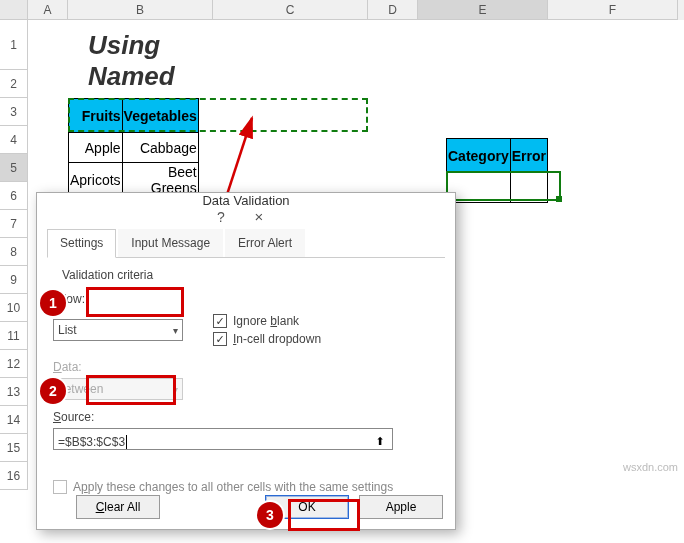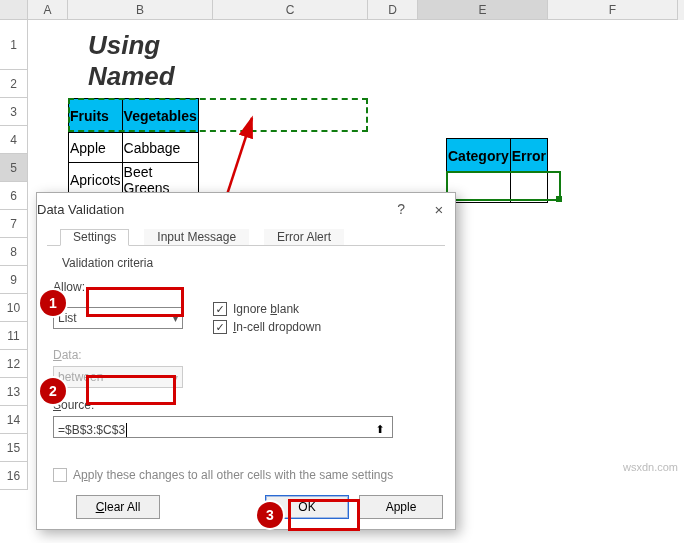--- a/index.html
+++ b/index.html
@@ -11,44 +11,44 @@
 .ch { height: 20px; text-align: center; color: #555; font-size: 12px; border-right: 1px solid #ccc; border-bottom: 1px solid #ccc; line-height: 20px; }
 .chA { width: 40px; } .chB { width: 145px; } .chC { width: 155px; } .chD { width: 50px; } .chE { width: 130px; } .chF { width: 130px; }
 .rowheads { position: absolute; top: 20px; left: 0; width: 28px; }
 .rh { height: 28px; text-align: center; color: #555; font-size: 12px; border-right: 1px solid #ccc; border-bottom: 1px solid #ccc; line-height: 28px; }
 .rh1 { height: 50px; line-height: 50px; }
 
 .sheet { position: absolute; top: 20px; left: 28px; }
 .title { position: absolute; top: 10px; left: 60px; font-size: 26px; font-style: italic; font-weight: bold; color: #333; }
 
 .tbl { position: absolute; border-collapse: collapse; }
-.tbl td, .tbl th { border: 1px solid #000; text-align: left; font-size: 14px; }
+.tbl td, .tbl th { border: 1px solid #000; text-align: right; font-size: 14px; }
 .hcell { background: #00bcf2; font-weight: bold; height: 34px; }
 .dcell { background: #fff; height: 30px; }
 .t1 { top: 78px; left: 40px; }
 .t1 td, .t1 th { width: 145px; } 
 .t1 td:nth-child(2), .t1 th:nth-child(2) { width: 155px; }
 .t2 { top: 118px; left: 418px; }
 .t2 td, .t2 th { width: 115px; }
 .t2 td:nth-child(2), .t2 th:nth-child(2) { width: 113px; }
 
 .marq { position: absolute; border: 2px dashed #107c10; pointer-events: none; animation: none; }
 .marq1 { top: 78px; left: 40px; width: 300px; height: 34px; }
 
 .sel { position: absolute; top: 151px; left: 418px; width: 115px; height: 30px; border: 2px solid #107c10; pointer-events: none; }
 .sel::after { content: ''; position: absolute; right: -3px; bottom: -3px; width: 6px; height: 6px; background: #107c10; }
 .colE-active { background: #d6d6d6 !important; }
 
 .dialog { position: absolute; top: 192px; left: 36px; width: 420px; height: 338px; background: #fff; border: 1px solid #aaa; box-shadow: 4px 4px 12px rgba(0,0,0,0.3); }
-.dlg-title { height: 32px; display: flex; justify-content: space-between; align-items: center; padding: 0 0; font-size: 13px; color: #333; }
+.dlg-title { height: 32px; display: flex; justify-content: space-between; align-items: center; padding: 0 0; font-size: 13px; color: #333; flex-direction: column; }
 .dlg-title-r { display: flex; gap: 18px; align-items: center; font-size: 14px; color: #555; }
 .closex { width: 32px; text-align: center; cursor: default; font-size: 15px; }
 
 .tabs { display: flex; margin: 4px 10px 0; border-bottom: 1px solid #ccc; }
-.tab { padding: 0 12px; font-size: 12px; color: #444; cursor: default; border: 1px solid transparent; background: #f7f7f7; margin-right: 2px; margin-left: 13px; }
+.tab { padding: 6px 12px; font-size: 12px; color: #444; cursor: default; border: 1px solid transparent; background: #f7f7f7; margin-right: 2px; }
 .tab.active { background: #fff; border: 1px solid #ccc; border-bottom: 1px solid #fff; margin-bottom: -1px; }
 
 .dlg-body { padding: 8px 16px; font-size: 12px; color: #444; }
 .fieldset-label { margin: 2px 9px 6px; }
 .row { display: flex; align-items: center; margin: 4px 0; }
 .lbl { width: 100%; margin: 10px 0 4px; }
 .combo { display: flex; align-items: center; width: 130px; height: 22px; border: 1px solid #888; background: #fff; padding: 0 4px; font-size: 12px; justify-content: space-between; }
 .combo.disabled { color: #aaa; border-color: #ccc; background: #f6f6f6; }
 .caret { font-size: 10px; color: #555; }
 .combo.disabled .caret { color: #bbb; }

